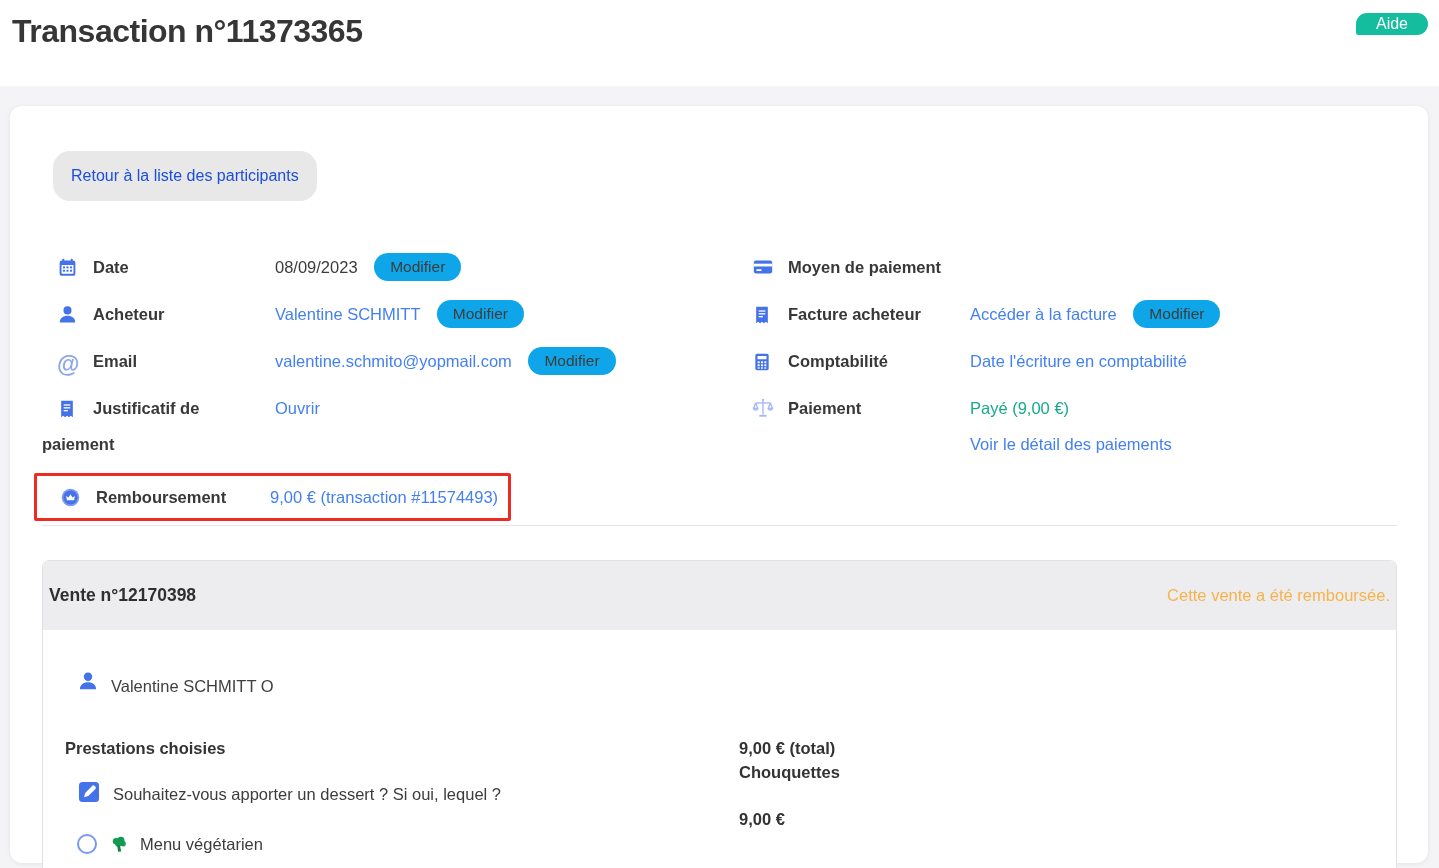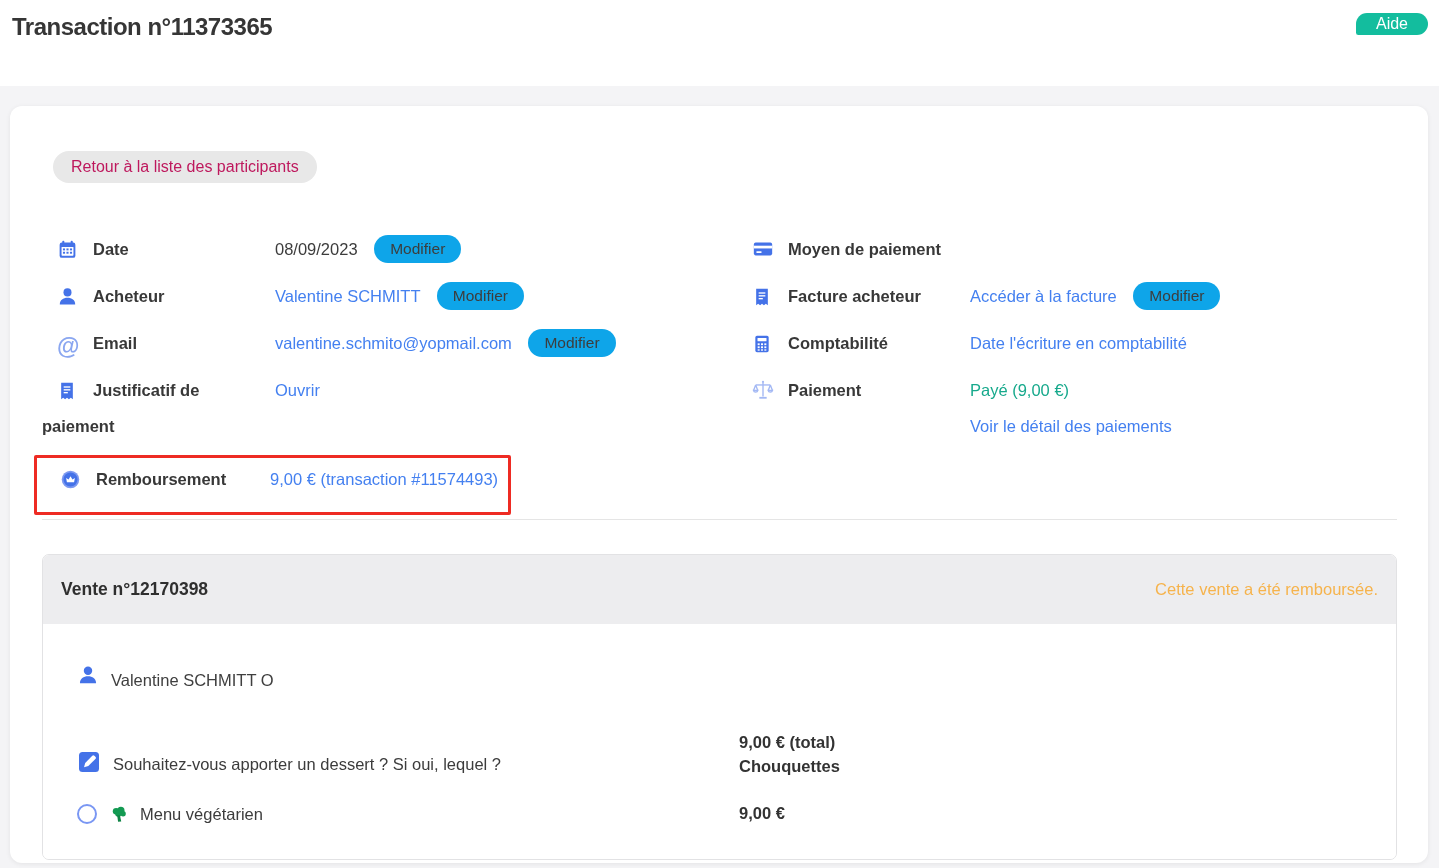--- a/index.html
+++ b/index.html
@@ -9,35 +9,35 @@
   *{box-sizing:border-box;}
   html,body{margin:0;padding:0;}
   body{
     width:1439px;height:868px;overflow:hidden;
     background:#f4f4f6;
     font-family:"Liberation Sans",sans-serif;
     color:var(--text);font-size:16.5px;
   }
   
   .top-band{background:#fff;height:86px;position:relative;padding:14px 0 0 12px;}
-  .page-title{font-size:24px;font-weight:800;color:#363636;letter-spacing:-0.5px;margin:0;line-height:1.1;}
+  .page-title{font-size:32px;font-weight:800;color:#363636;letter-spacing:-0.5px;margin:0;line-height:1.1;}
   .aide-btn{
     position:absolute;top:13px;right:11px;width:72px;height:22px;
     background:var(--teal);color:#fff;font-size:16px;border:none;cursor:pointer;
     border-radius:14px 14px 14px 3px;font-family:inherit;
   }
   
   .card{
     background:#fff;margin:20px 11px 0 10px;border-radius:12px;
     box-shadow:0 1px 5px rgba(0,0,0,0.07);
     padding:45px 31px 14px 32px;height:757px;
   }
   .back-pill{
-    display:inline-block;margin-left:11px;background:#e8e8e8;color:#be185d;
-    border:none;border-radius:17px;padding:7px 18px;font-size:16px;
+    display:inline-block;margin-left:11px;background:#e8e8e8;color:#1d4ed8;
+    border:none;border-radius:17px;padding:16px 18px;font-size:16px;
     font-family:inherit;cursor:pointer;
   }
   
   .details{display:grid;grid-template-columns:695px 1fr;margin-top:48px;align-items:start;}
   .irow{display:flex;align-items:flex-start;margin-bottom:11px;min-height:36px;}
   .ilabel{width:233px;flex:none;font-weight:700;color:#383838;line-height:36px;}
   .icn{display:inline-block;width:22px;margin-left:15px;margin-right:14px;vertical-align:-5px;text-align:center;}
   .icn svg{display:block;}
   .at-glyph{font-size:23px;font-weight:600;color:#8aa6f0;line-height:22px;display:block;}
   .ival{flex:1;line-height:36px;}
@@ -46,29 +46,29 @@
   .pill{
     background:#0ea5e9;color:#3d3d3d;border:none;border-radius:17px;
     padding:5px 16px;font-size:15.5px;font-family:inherit;cursor:pointer;
     margin-left:12px;vertical-align:1px;
   }
   .green-status{color:var(--green);display:block;}
   .block-link{display:block;}
   .hl-red{
     display:flex;align-items:flex-start;width:fit-content;
     border:3px solid var(--highlight_red);border-radius:2px;
-    margin-left:-8px;padding:3px 10px 15px 8px;
+    margin-left:-8px;padding:3px 10px 3px 8px;
   }
   .hl-red .ilabel{width:225px;}
   
   .divider{border:none;border-top:1px solid #e5e5e5;margin:4px 0 0 0;}
   
   .sale-box{margin-top:34px;border:1px solid #e2e2e4;border-radius:7px;overflow:hidden;}
   .sale-header{
-    background:#ededef;padding:0 18px;height:69px;
+    background:#ededef;padding:0 6px;height:69px;
     display:flex;align-items:center;justify-content:space-between;
   }
   .sale-title{font-size:17.5px;font-weight:700;color:#2f2f2f;}
   .sale-status{color:var(--orange);font-size:16.5px;}
   .sale-body{background:#fff;padding:40px 22px 34px 22px;}
   .buyer-row{display:flex;align-items:flex-end;margin-left:12px;}
   .buyer-name{margin-left:12px;color:#3f3f3f;}
   .prestations{display:grid;grid-template-columns:674px 1fr;margin-top:40px;}
   .prest-heading{font-weight:700;color:#333;line-height:24px;}
   .prest-item{display:flex;align-items:center;margin-left:12px;}
@@ -282,20 +282,21 @@
           <svg viewBox="0 0 24 24" width="22" height="22" fill="#4472e8">
             <circle cx="12" cy="7.3" r="4.6"></circle>
             <path d="M3.2 21c0-5 3.9-7.6 8.8-7.6s8.8 2.6 8.8 7.6z"></path>
           </svg>
         </span>
         <span class="buyer-name">Valentine SCHMITT O</span>
       </div>
 
       <div class="prestations">
         <div>
+          <div class="prest-heading">Prestations choisies</div>
 
           <div class="prest-item q">
             <span>
               <svg viewBox="0 0 24 24" width="24" height="24">
                 <rect x="2" y="2" width="20" height="20" rx="3.5" fill="#4472e8"></rect>
                 <path d="M7 17.2l1.2-4.3 7.1-7.1a1.45 1.45 0 0 1 2.05 0l1.05 1.05a1.45 1.45 0 0 1 0 2.05l-7.1 7.1z" fill="#fff"></path>
               </svg>
             </span>
             <span class="prest-text">Souhaitez-vous apporter un dessert ? Si oui, lequel ?</span>
           </div>

